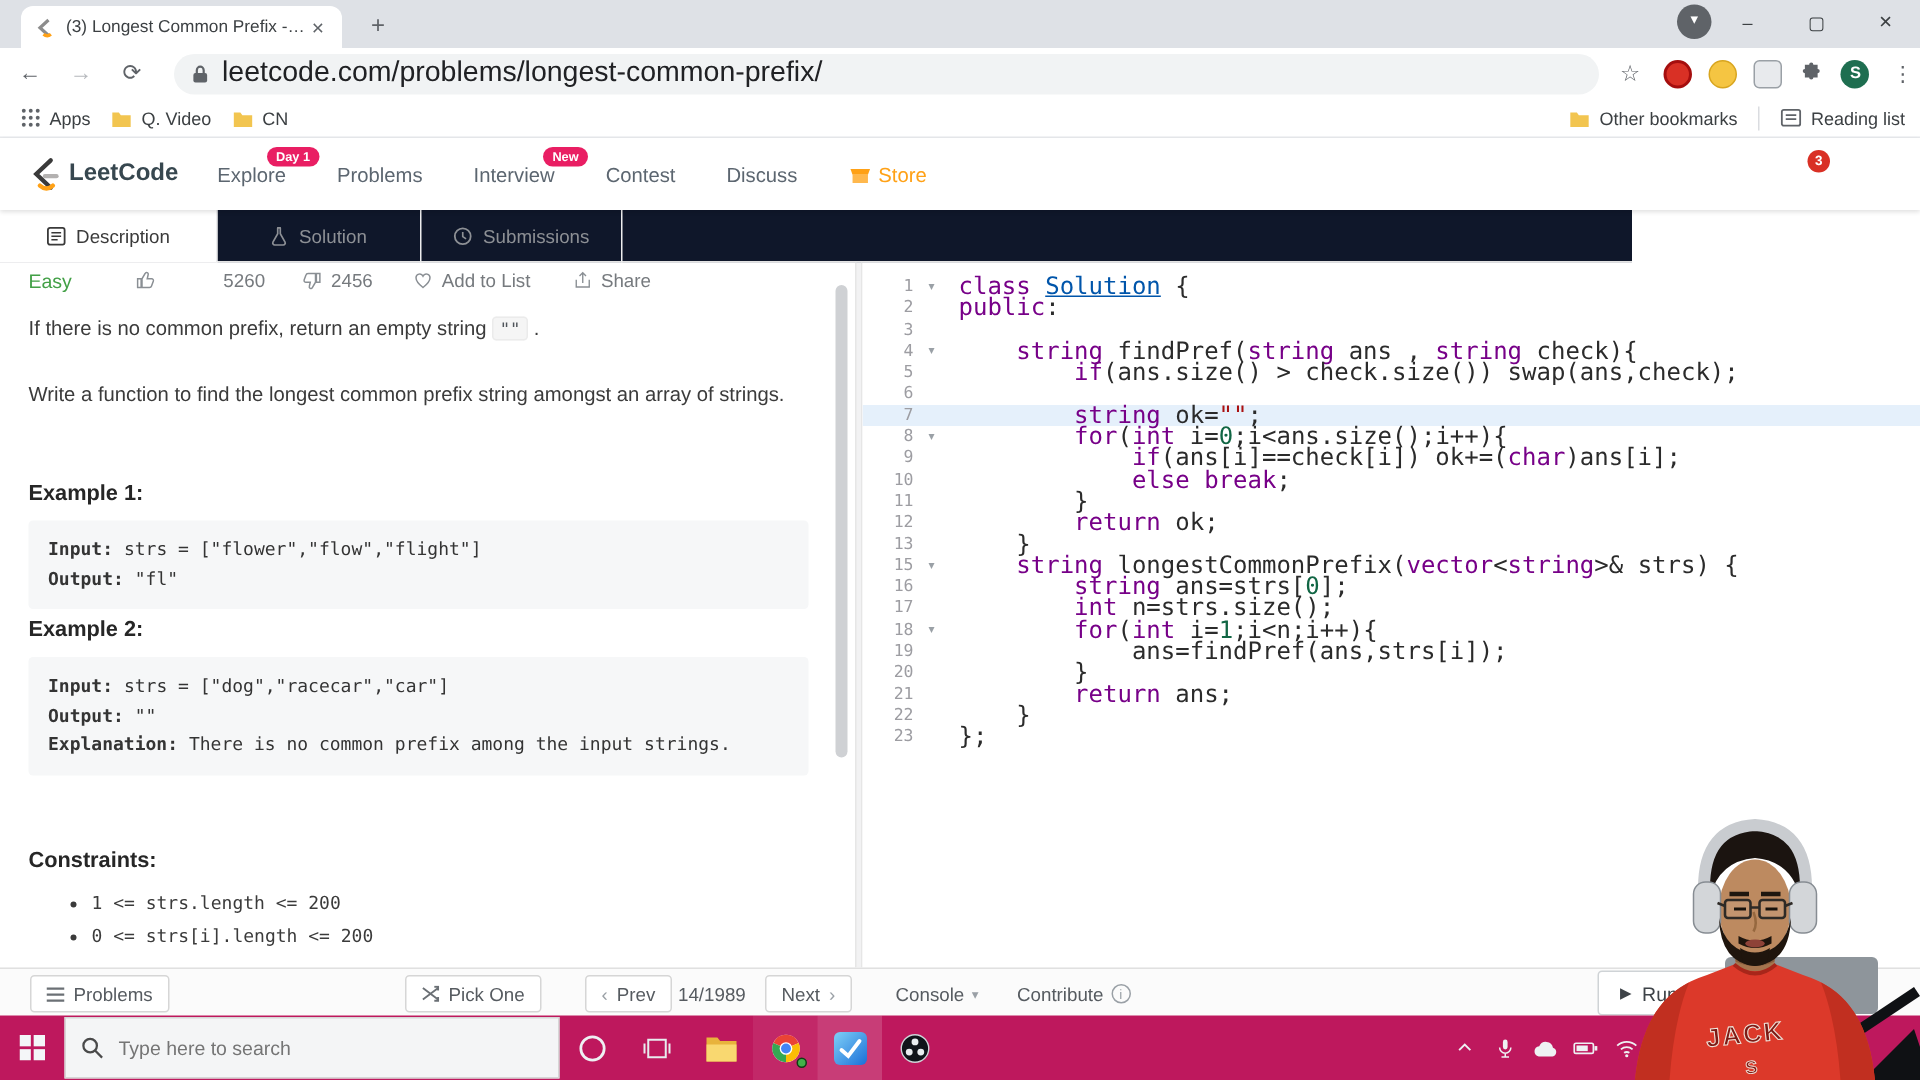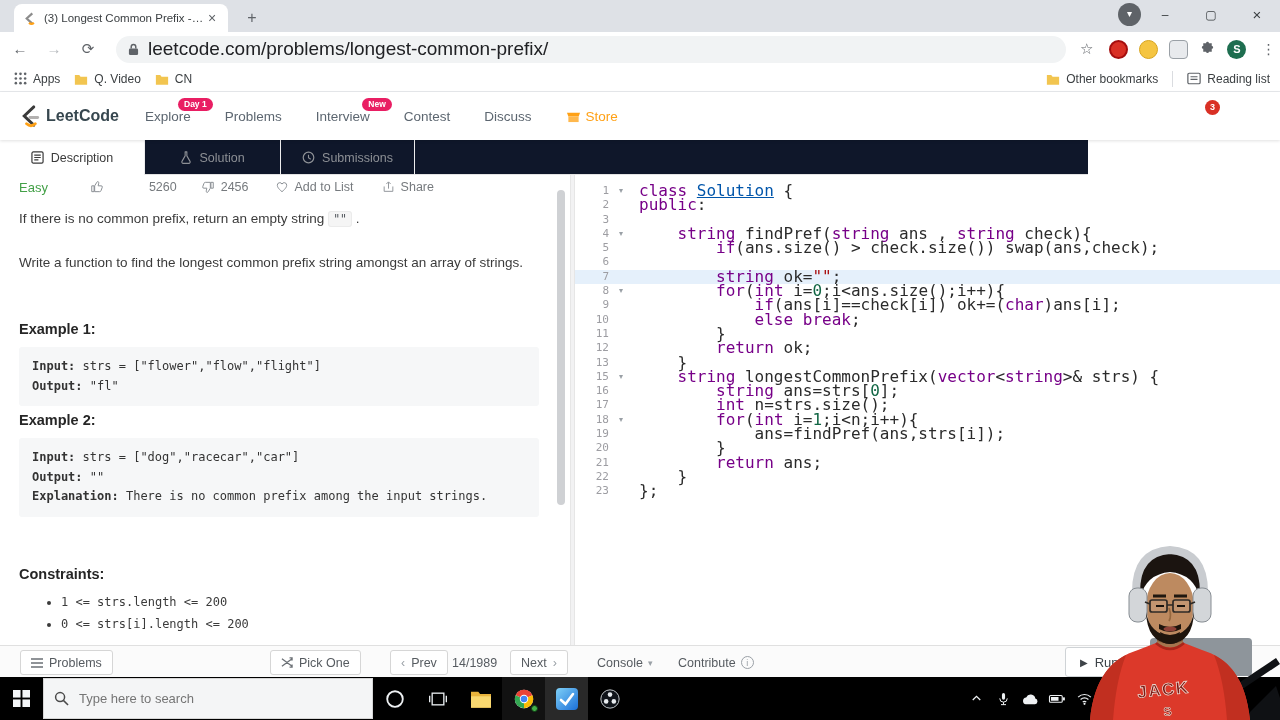--- a/index.html
+++ b/index.html
@@ -121,21 +121,21 @@
     font-size:12.5px; color:#565b60; }
   .info-i { width:13px; height:13px; border:1px solid #9aa0a6; border-radius:50%;
     font-size:9px; text-align:center; line-height:12px; color:#9aa0a6; }
   .runbtn { position:absolute; left:1065px; top:1px; height:30px; background:#fff;
     border:1px solid #cfd3d6; border-radius:3px; display:flex; align-items:center; gap:7px;
     padding:0 14px; font-size:13px; color:#3e4348; }
   .graypanel { left:1150px; top:638px; width:102px; height:38px; background:#8e959b;
     border-radius:4px; z-index:11; }
 
   
-  .taskbar { left:0; top:677px; width:1280px; height:43px; background:#000000; z-index:20;
+  .taskbar { left:0; top:677px; width:1280px; height:43px; background:#be185d; z-index:20;
     display:flex; align-items:center; }
   .tslot { width:43px; height:43px; display:flex; align-items:center; justify-content:center; position:relative; }
   .tslot.hl { background:rgba(255,255,255,.16); }
   .tslot.hl2 { background:rgba(255,255,255,.07); }
   .searchbox { width:330px; height:41px; background:#f4f5f6; border:1px solid #d6d6d6;
     display:flex; align-items:center; padding:0 10px; gap:10px; }
   .searchbox input { border:none; outline:none; background:transparent; font-size:13px;
     color:#5a5a5a; font-family:"Liberation Sans", sans-serif; width:250px; }
   .tray { position:absolute; left:966px; top:0; height:43px; display:flex; align-items:center; gap:7px; }
   .chromedot { position:absolute; right:7px; bottom:8px; width:7px; height:7px; border-radius:50%;

